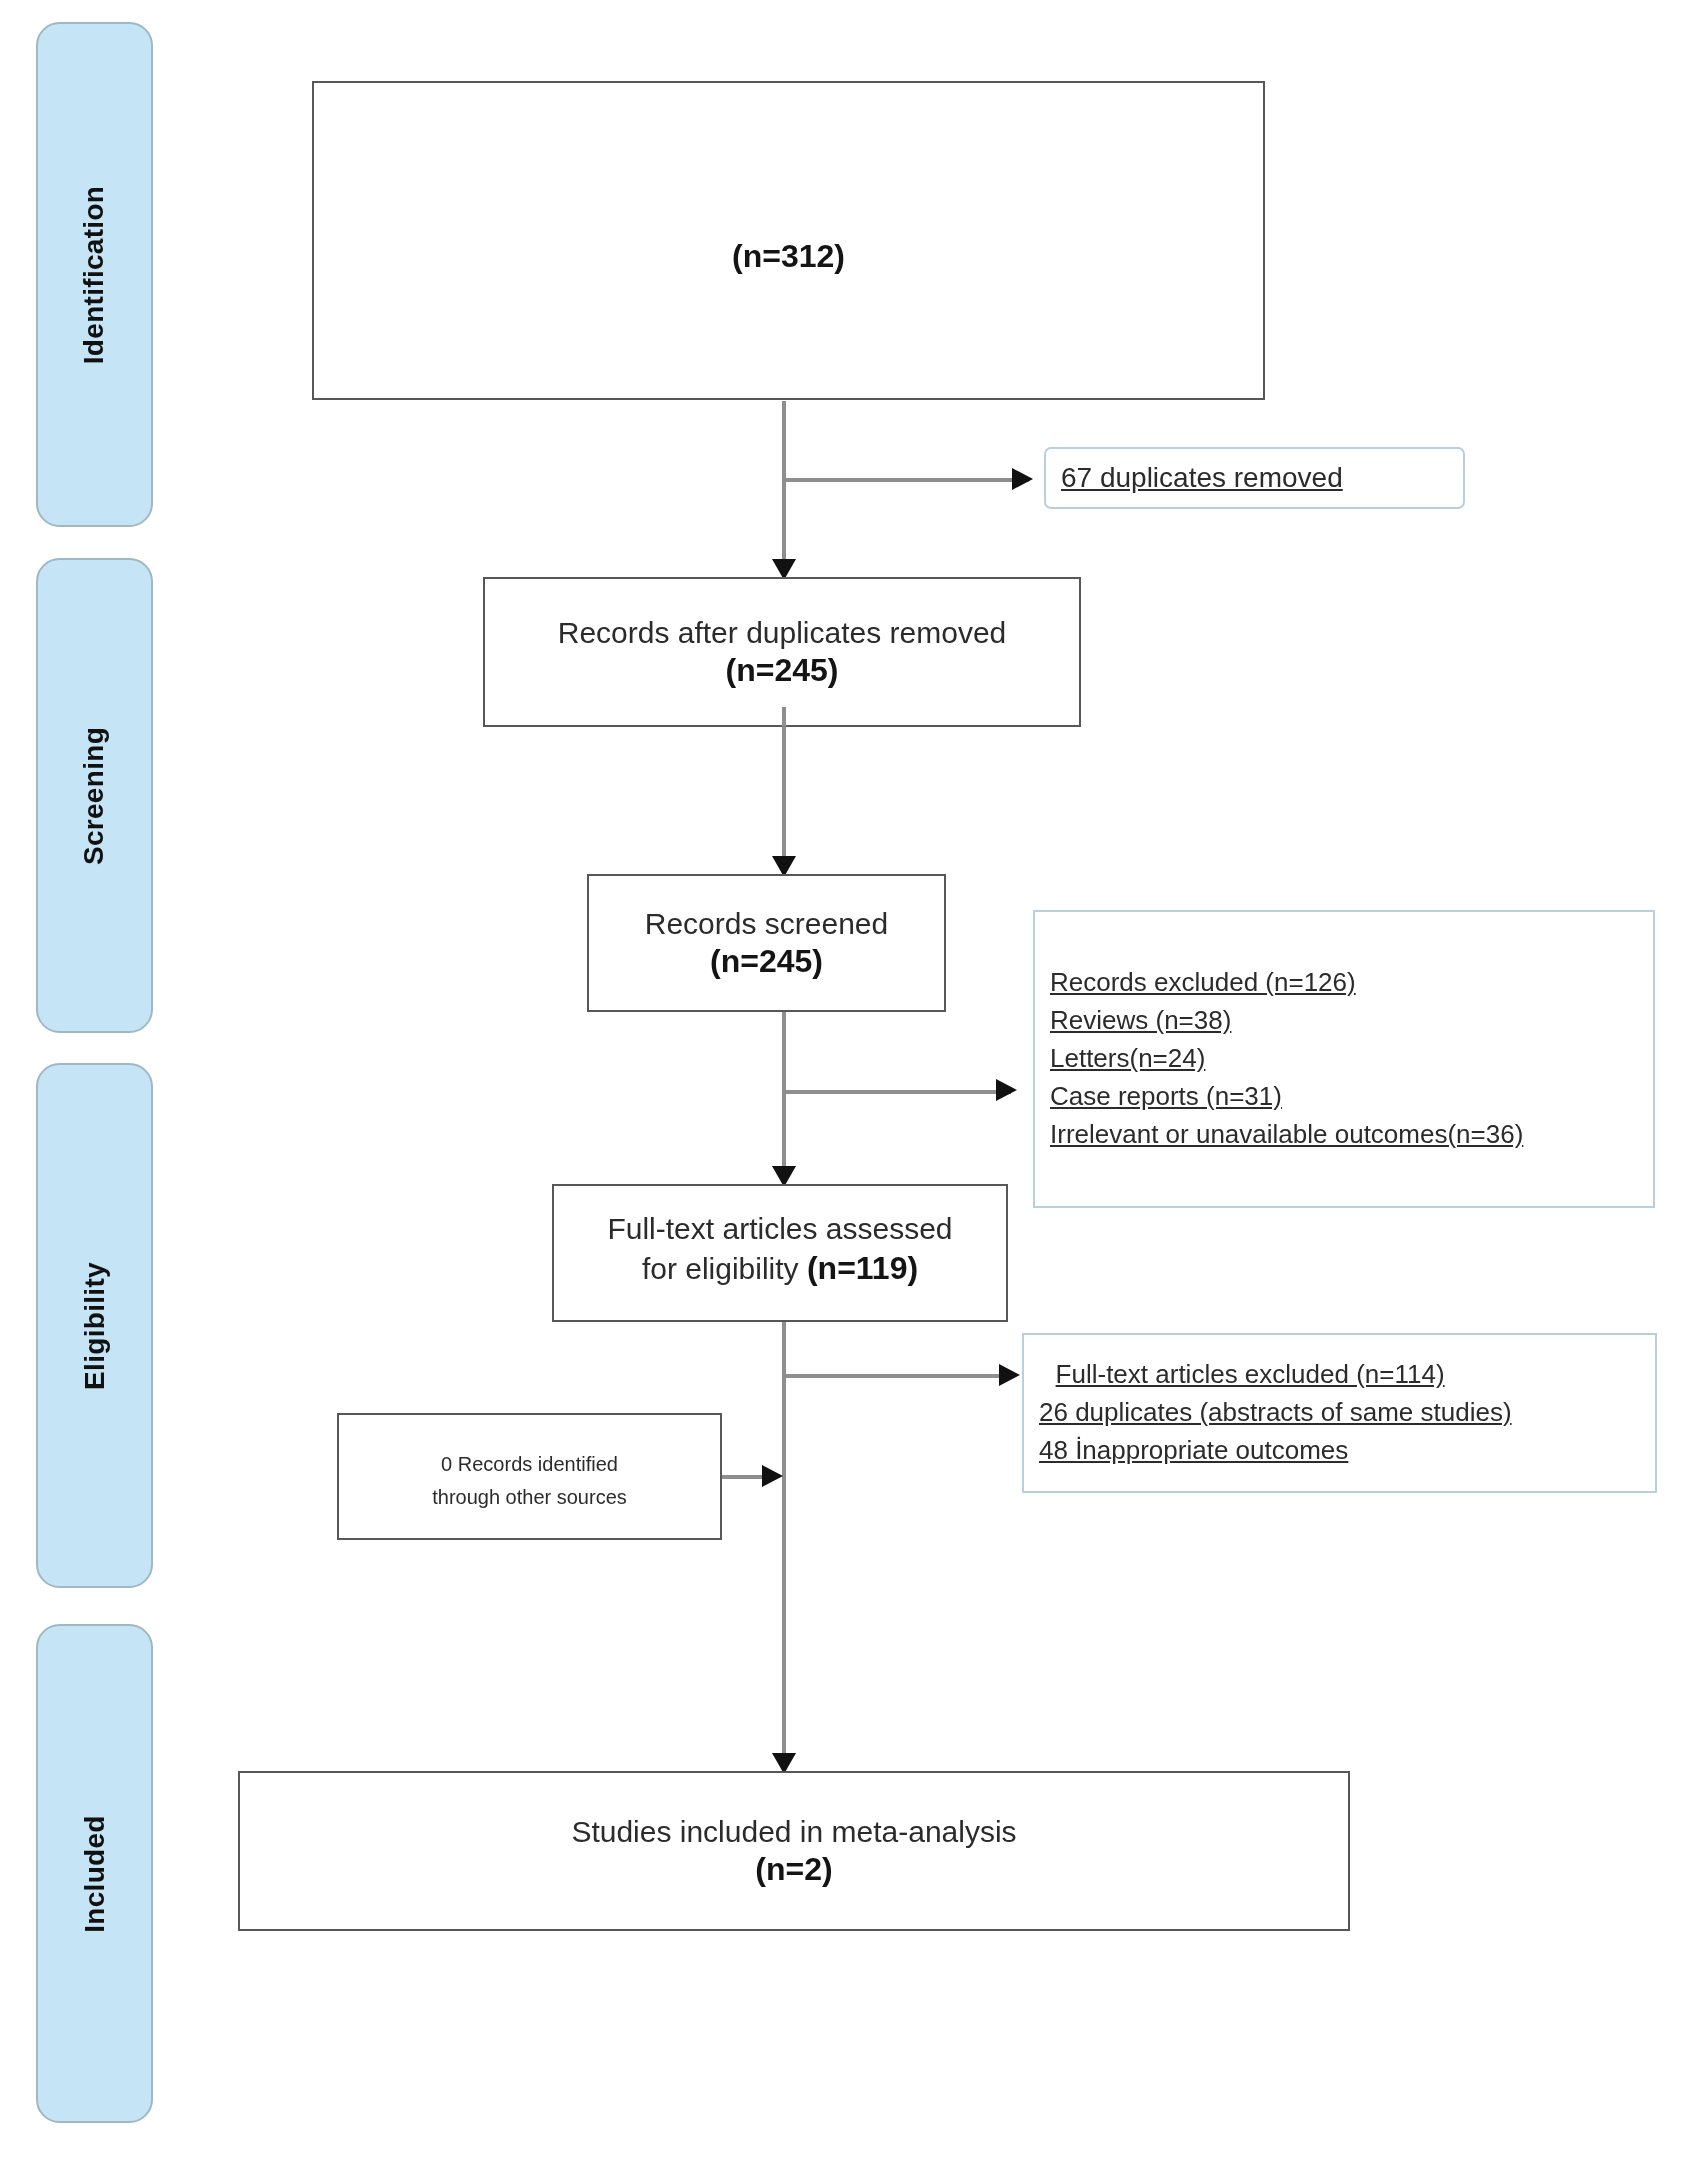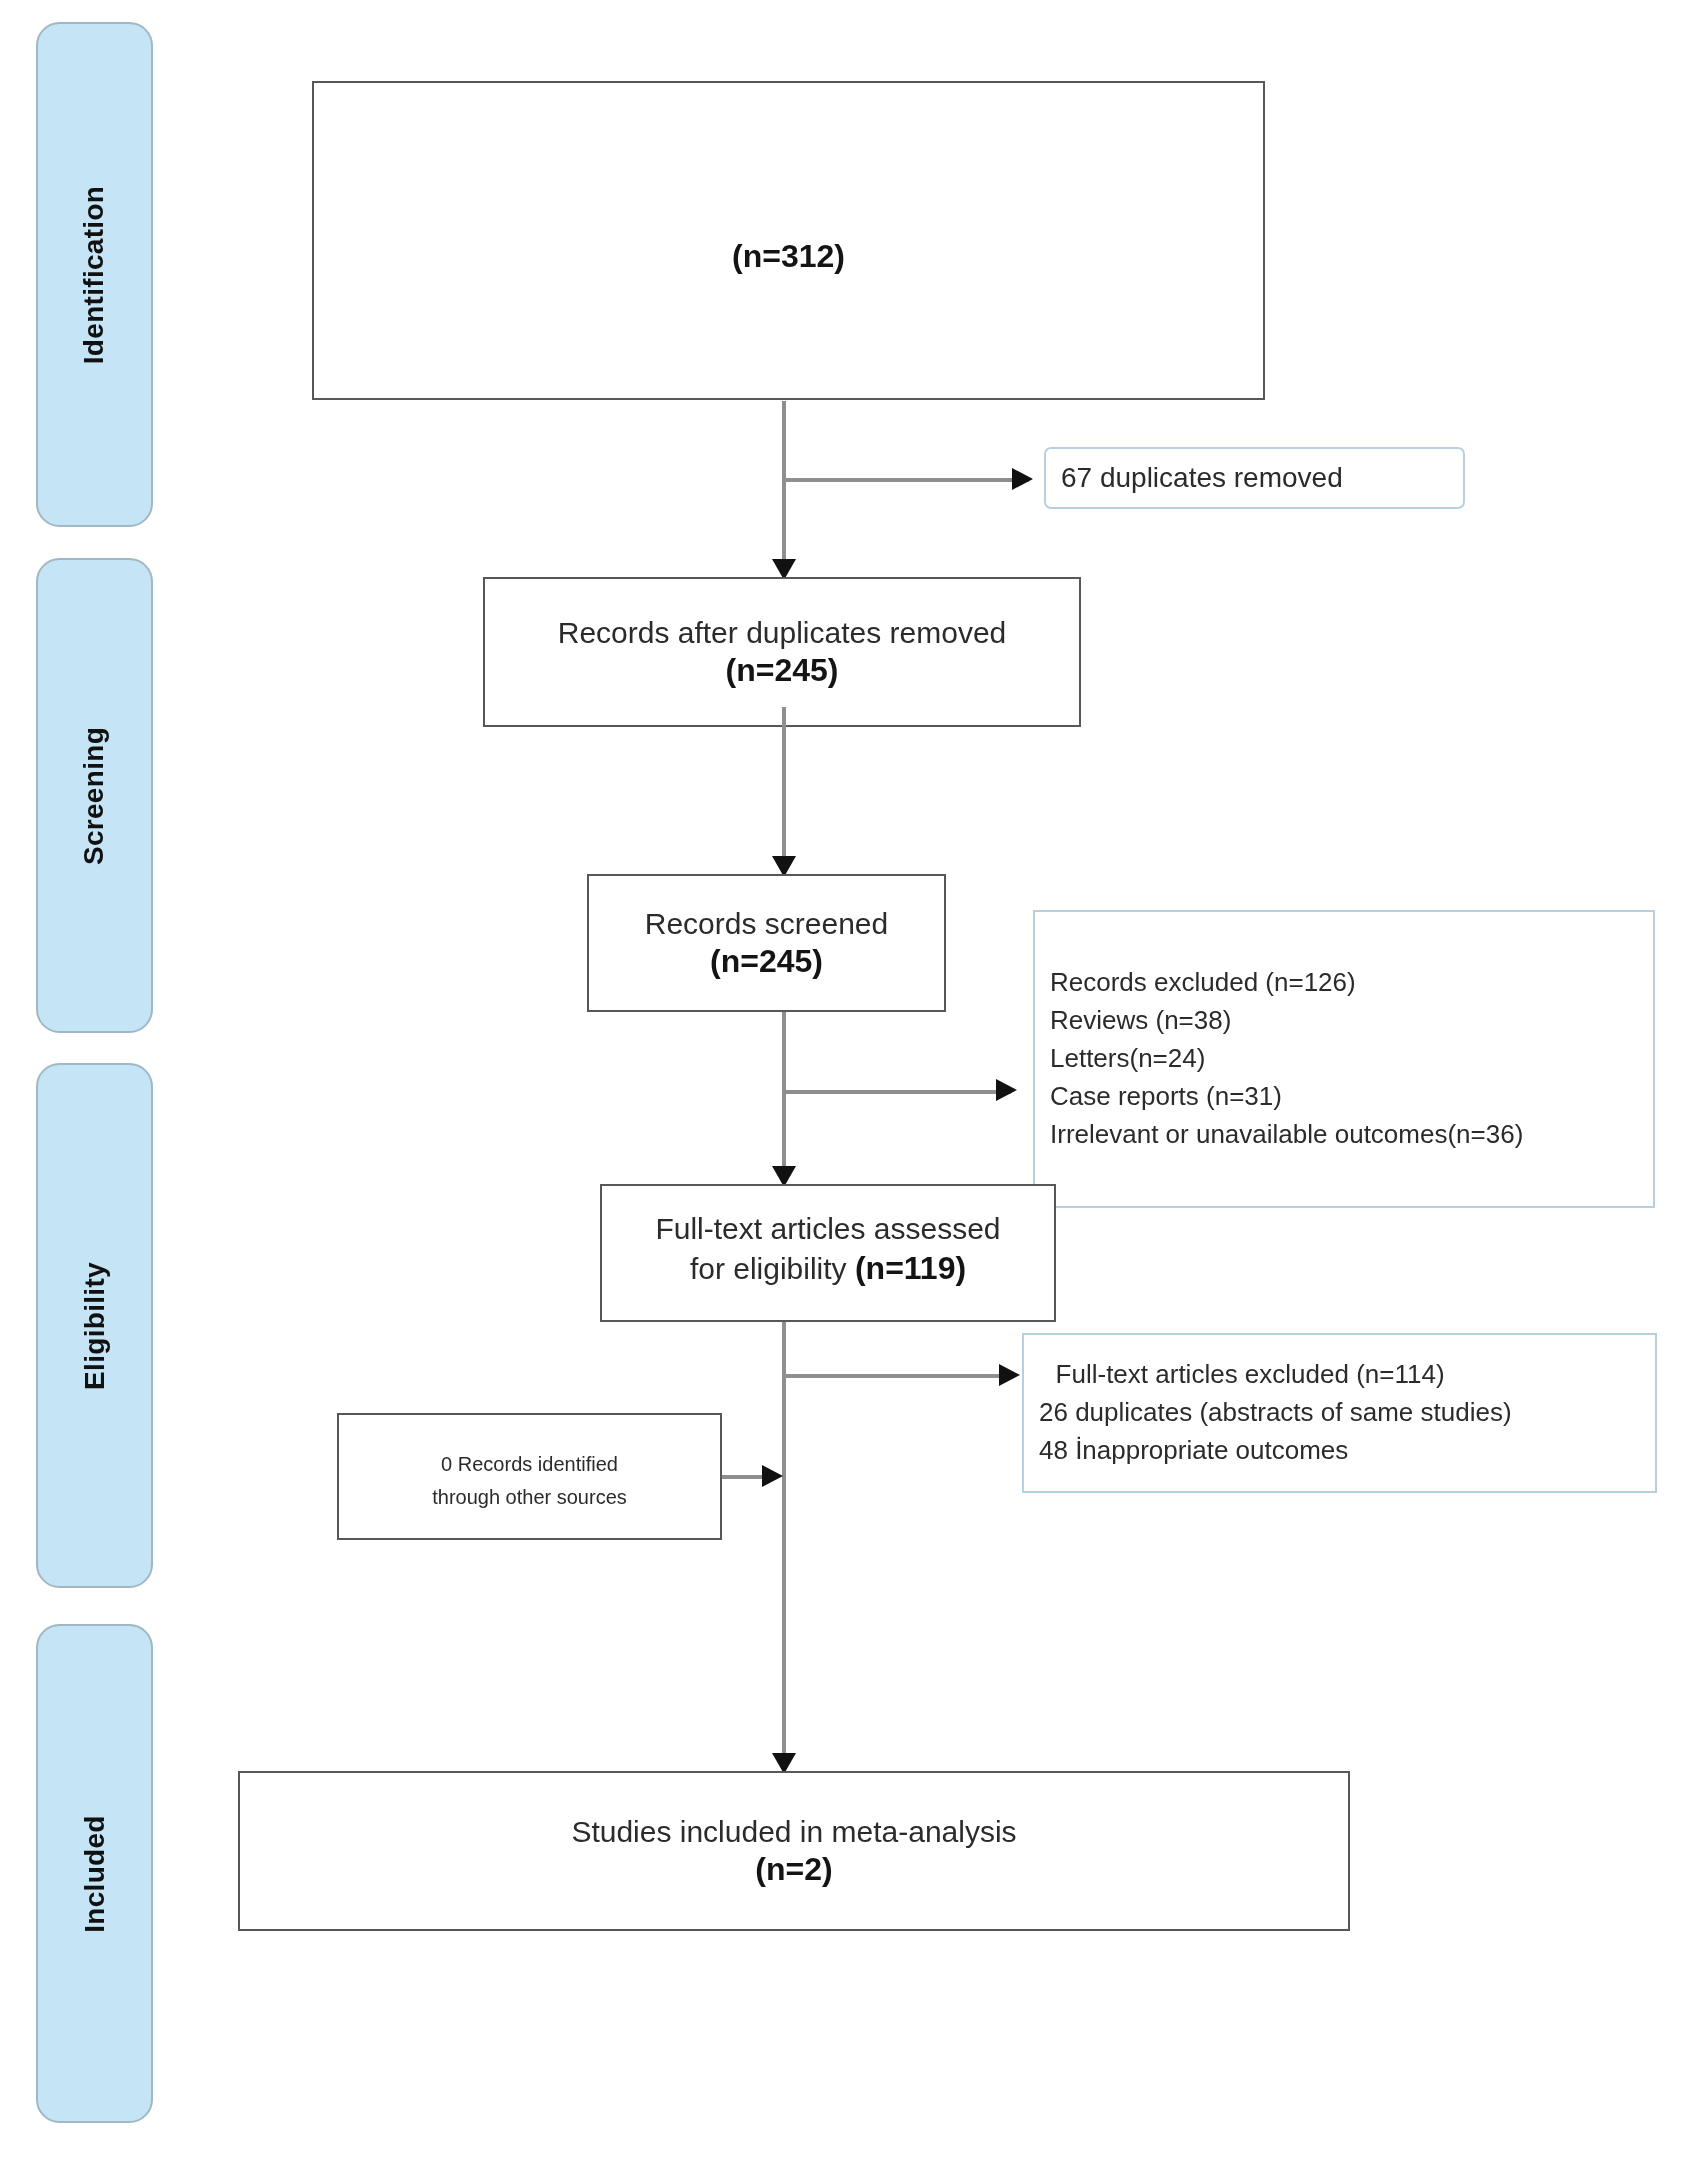--- a/index.html
+++ b/index.html
@@ -64,21 +64,20 @@
     font-weight: bold;
     line-height: 1.24;
     color: #141414;
   }
   .flow-box.tall .count { margin-top: 32px; }
 
   
   .flow-box.inline-count {
     display: block;
     padding-top: 0;
-    margin-left: 48px;
   }
   .flow-box.inline-count .stacked {
     font-size: 30px;
     line-height: 1.3;
     color: #2b2b2b;
   }
   .flow-box.inline-count .stacked b {
     font-size: 32px;
     color: #141414;
   }
@@ -99,20 +98,21 @@
     display: flex;
     flex-direction: column;
     justify-content: center;
   }
   .note-box.rounded { border-radius: 7px; }
   .note-box .note-line {
     font-size: 26px;
     line-height: 1.46;
     color: #2b2b2b;
     white-space: nowrap;
+    text-decoration: underline;
   }
   .note-box .note-line.single {
     font-size: 28px;
   }
 
   
   .vline {
     position: absolute;
     width: 3.5px;
     background: #8e8e8e;

